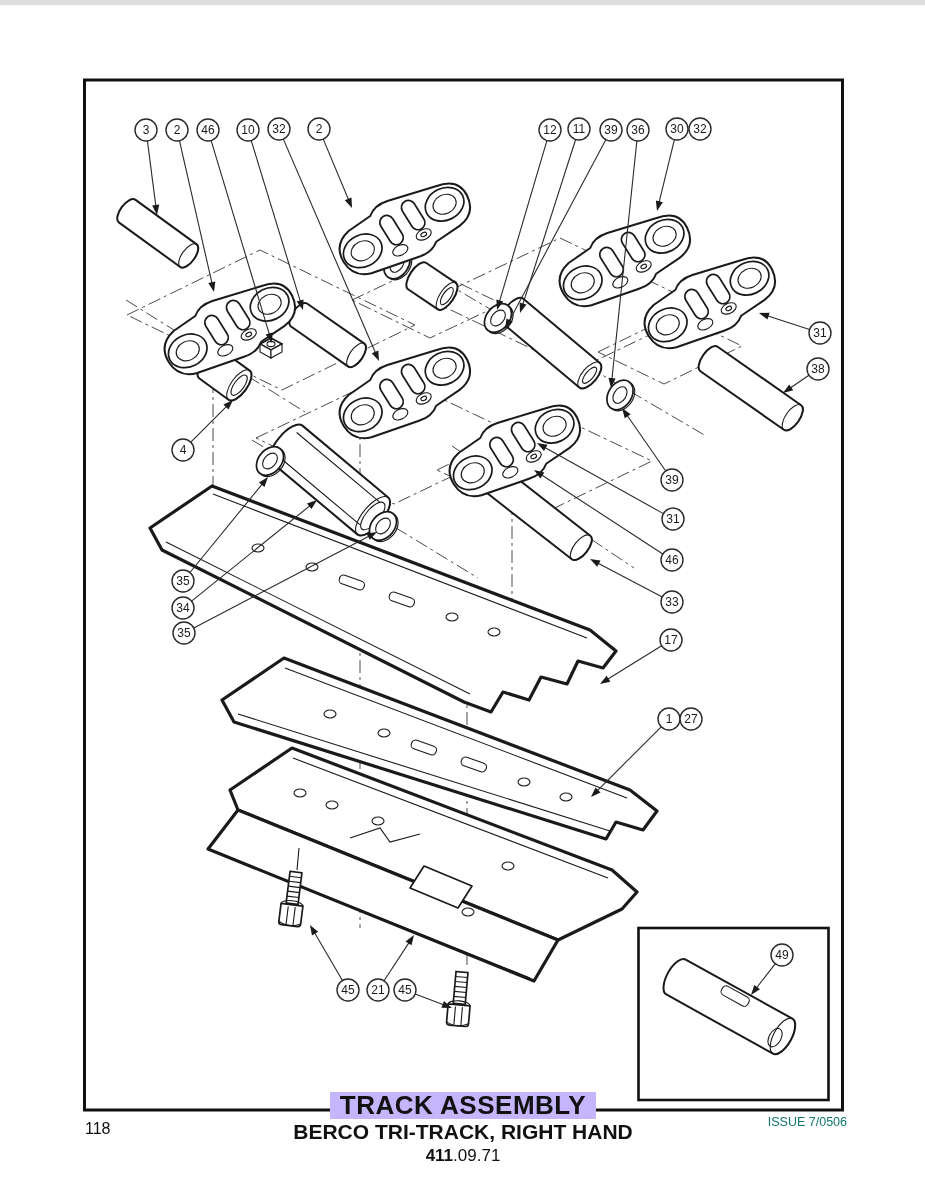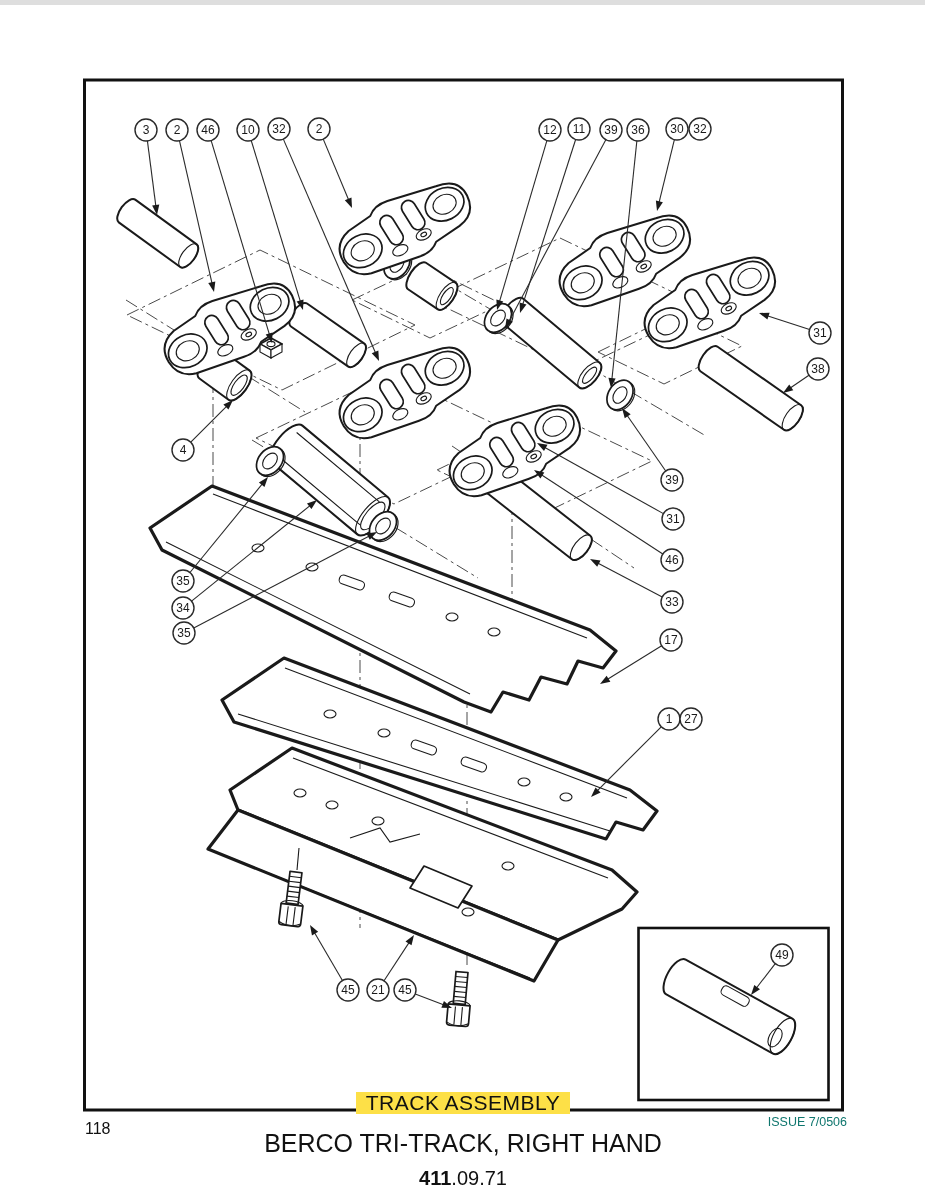--- a/index.html
+++ b/index.html
@@ -11,23 +11,23 @@
   .med{stroke:#1a1a1a;stroke-width:2;fill:#fff;stroke-linejoin:round;}
   .med2{stroke:#1a1a1a;stroke-width:1.7;fill:#fff;stroke-linejoin:round;}
   .thin{stroke:#1a1a1a;stroke-width:1.1;fill:none;}
   .thinf{stroke:#1a1a1a;stroke-width:1.1;fill:#fff;}
   .phantom{stroke:#4a4a4a;stroke-width:1;fill:none;stroke-dasharray:13 4 3 4;}
   .callout-line{stroke:#2a2a2a;stroke-width:1.1;fill:none;}
   .callout-circle{fill:#fff;stroke:#2a2a2a;stroke-width:1.4;}
   .callout-text{font:12px "Liberation Sans",sans-serif;fill:#1a1a1a;text-anchor:middle;}
   .arrowhead{fill:#1a1a1a;stroke:none;}
   .titleblock{position:absolute;left:83px;width:760px;top:1092px;text-align:center;line-height:1.05;}
-  .title-main{display:inline-block;background:#fde047;padding:0 10px;font-size:21px;font-weight:normal;letter-spacing:0.5px;}
-  .title-sub{font-size:25px;font-weight:normal;margin-top:16px;}
-  .title-num{font-size:20px;margin-top:12px;}
+  .title-main{display:inline-block;background:#c4b5fd;padding:0 10px;font-size:26px;font-weight:bold;letter-spacing:0.5px;}
+  .title-sub{font-size:21px;font-weight:bold;margin-top:2px;}
+  .title-num{font-size:17px;margin-top:4px;}
   .title-num .b{font-weight:bold;}
   .page-number{position:absolute;left:85px;top:1120px;font-size:16px;font-weight:normal;}
   .issue{position:absolute;right:78px;top:1115px;font-size:12.5px;color:#0f766e;}
 </style>
 </head>
 <body>
 
 <div class="page">
   <div class="scan-edge"></div>
 

